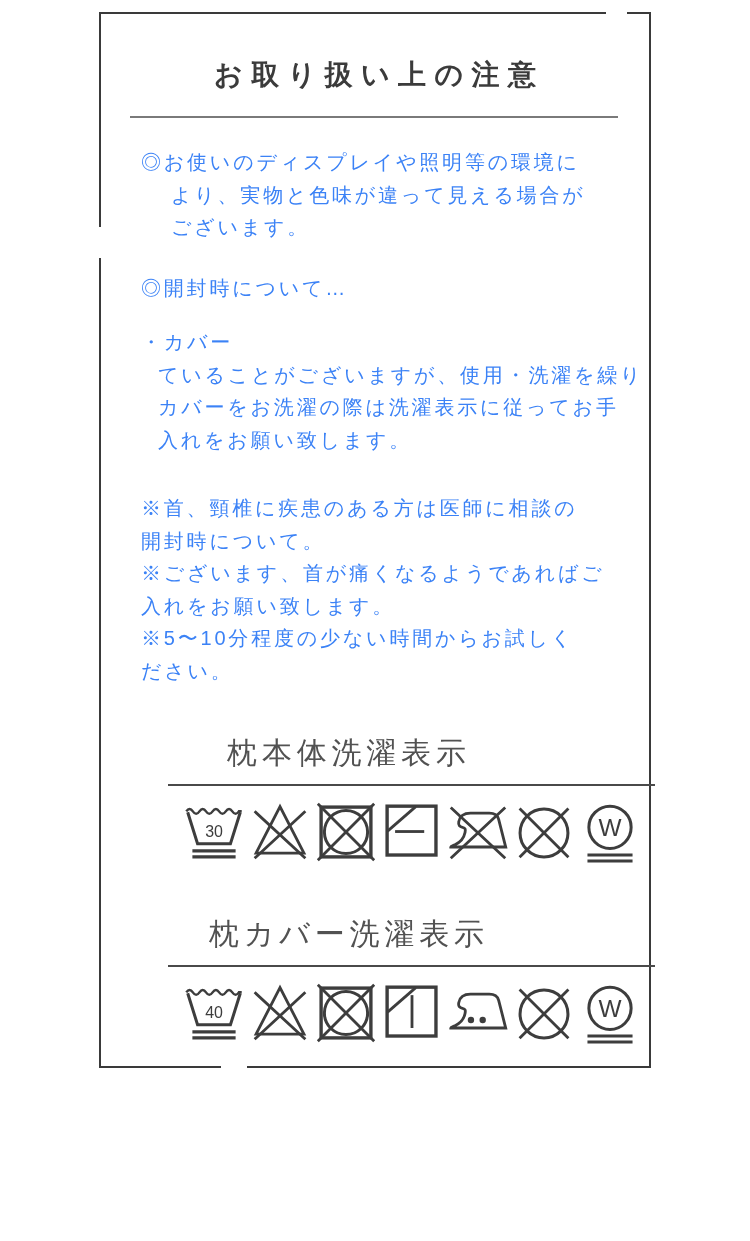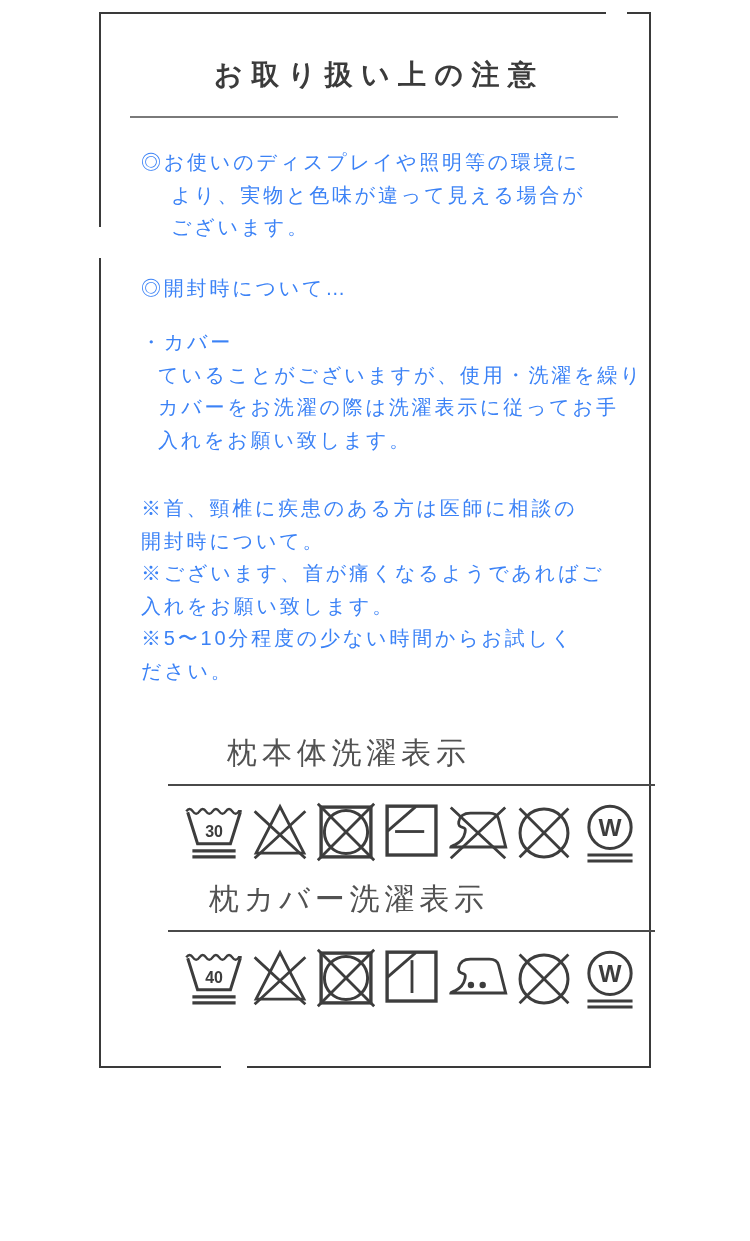--- a/index.html
+++ b/index.html
@@ -20,26 +20,26 @@
          line-height:32.5px;letter-spacing:.14em;color:#3b82f6;}
   .para .line{white-space:nowrap;}
   .para[data-pname="display-note"] .line + .line{padding-left:30px;}
   .para[data-pname="opening-note"]{margin-top:28px;}
   .para[data-pname="cover-label"]{margin-top:22px;}
   .para[data-pname="cover-note"] .line{padding-left:17px;}
   .para[data-pname="cautions"]{margin-top:36px;}
 
   .care{position:absolute;left:0;width:619px;margin-left:37px;}
   .care-1{top:733px;}
-  .care-2{top:879px;}
+  .care-2{top:914px;}
   .care h2{margin:0;text-align:center;font-size:30px;font-weight:400;
            letter-spacing:.16em;text-indent:.16em;color:#525252;}
   .care .rule{margin:10px 0 0 131px;width:487px;height:2px;background:#4a4a4a;}
   .care .icons{margin:10px 0 0 146px;width:458px;display:flex;
-               justify-content:space-between;align-items:flex-start;font-weight:bold;}
+               justify-content:space-between;align-items:flex-start;}
   .sym{display:block;}
   .sym svg{display:block;}
 </style>
 </head>
 <body>
 
 <div class="page">
   <div class="frame"></div>
   <div class="gap gap-top"></div>
   <div class="gap gap-left"></div>

